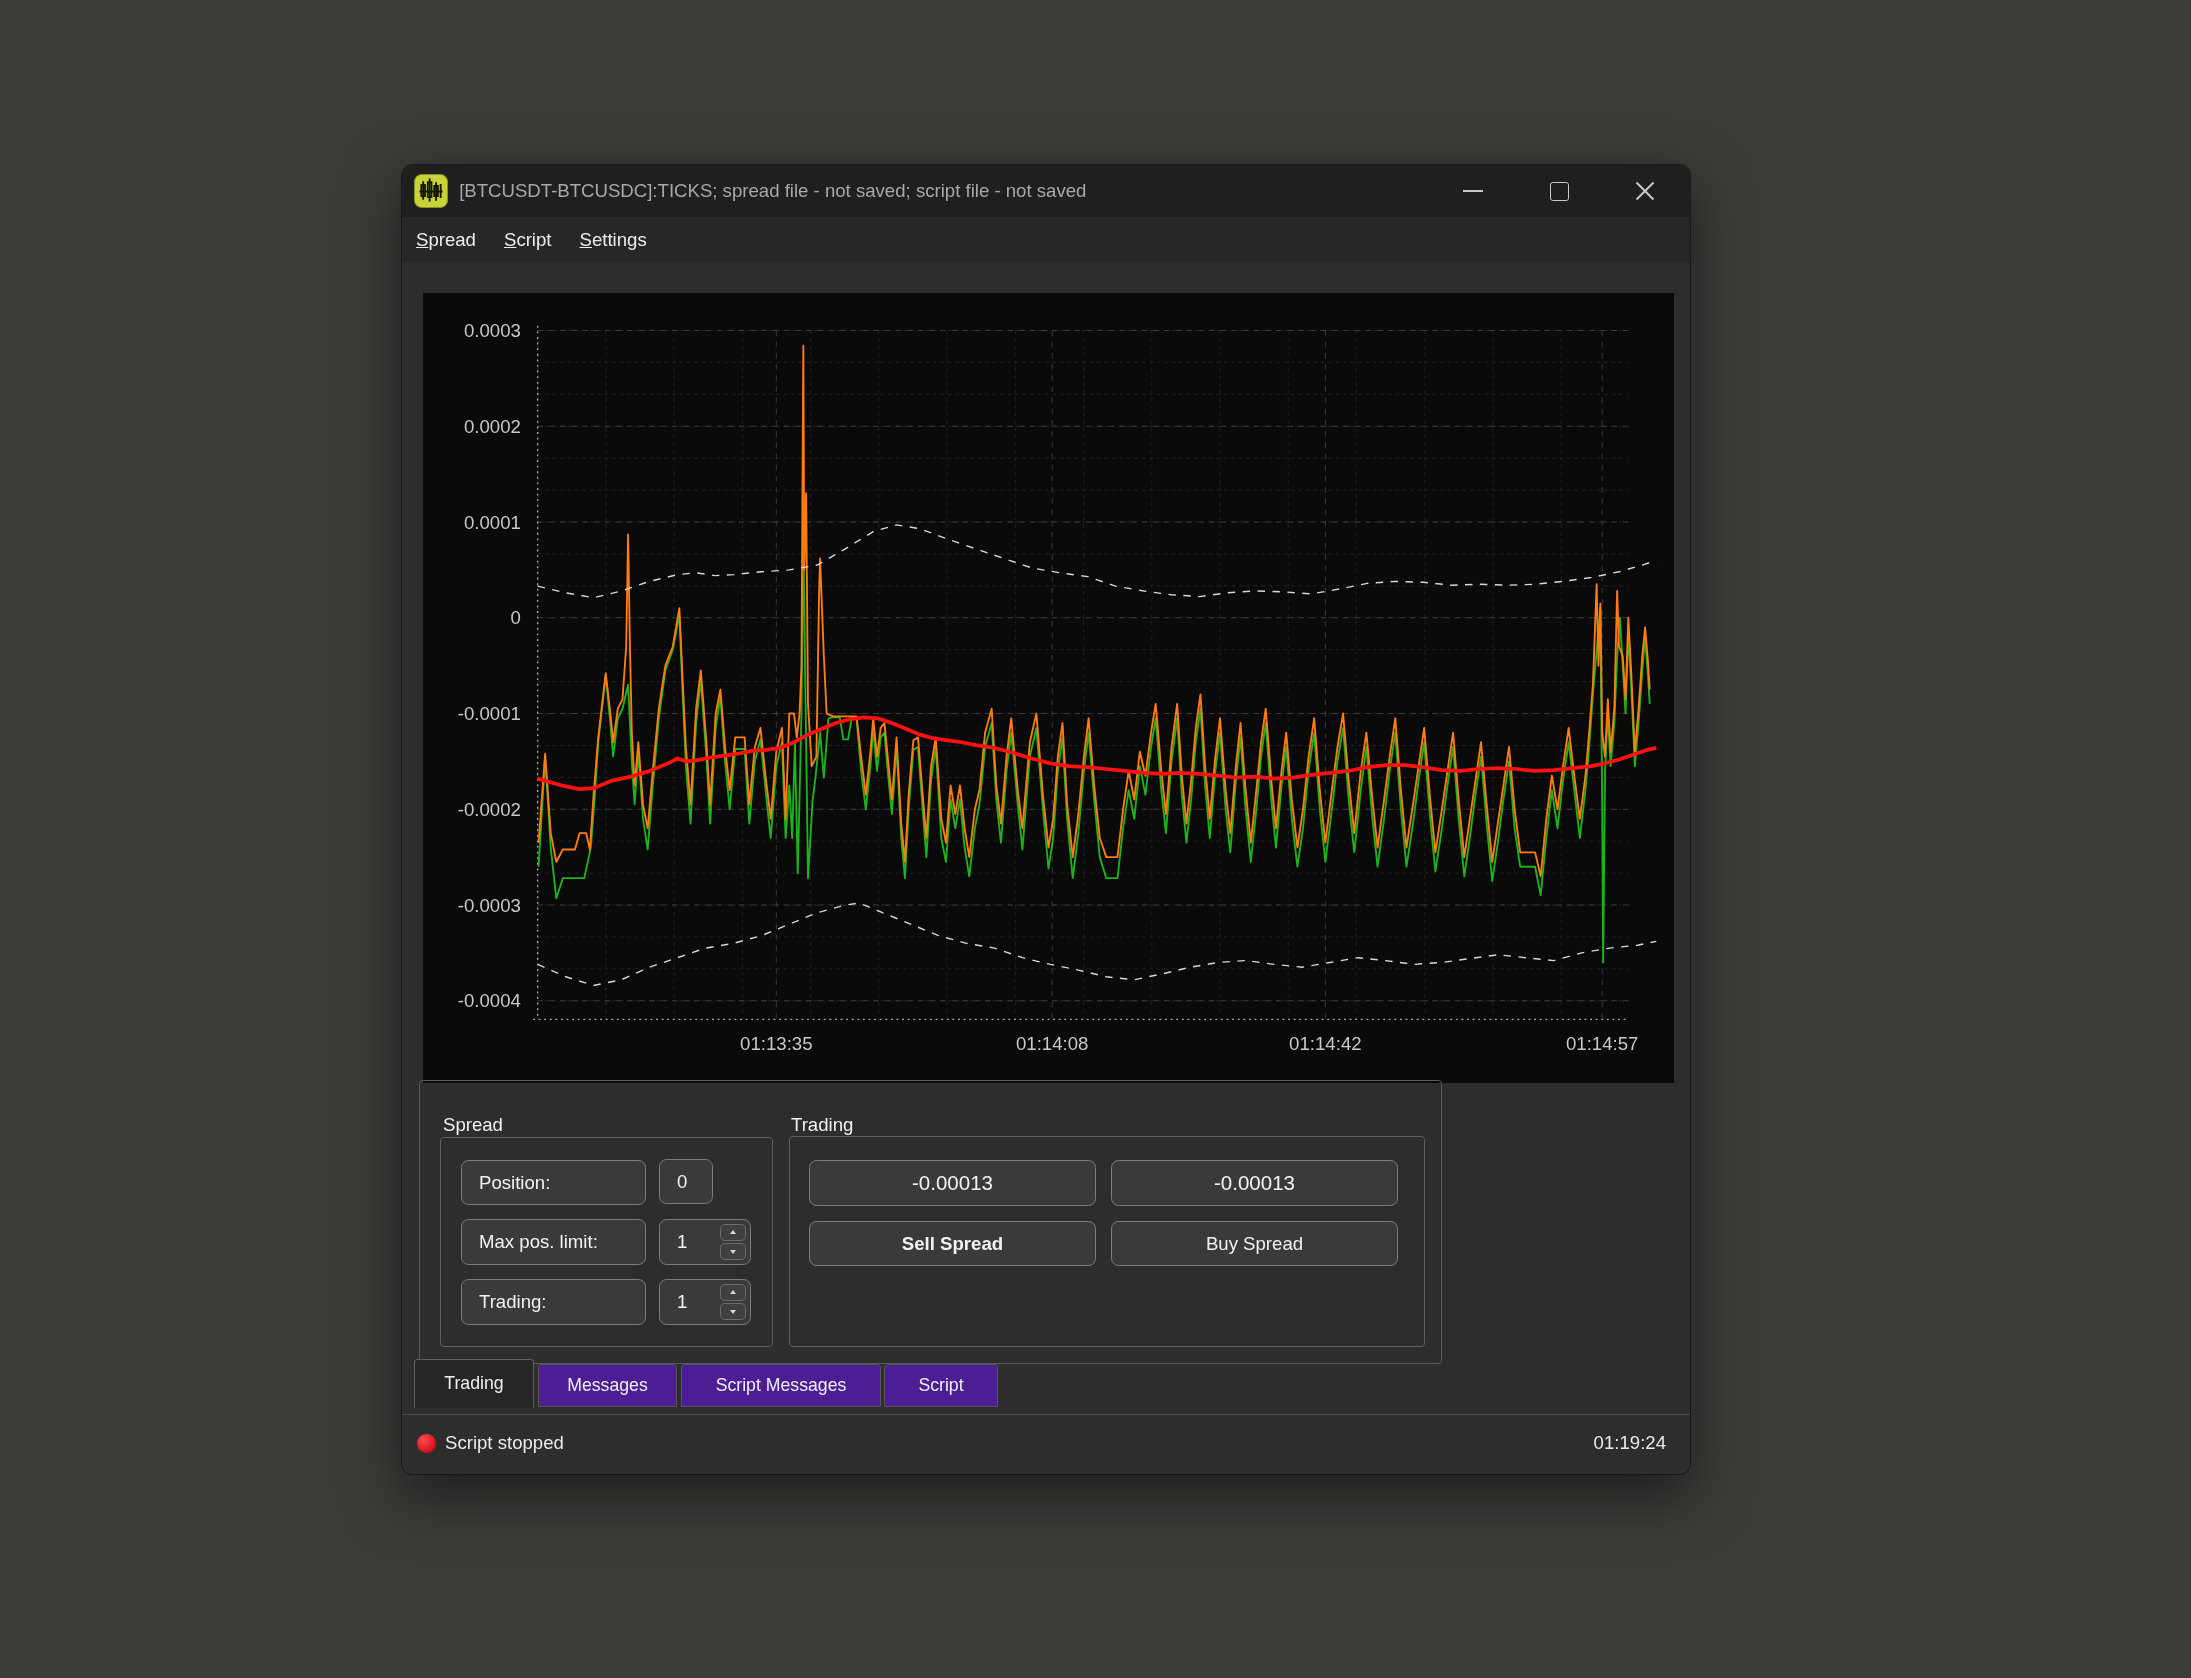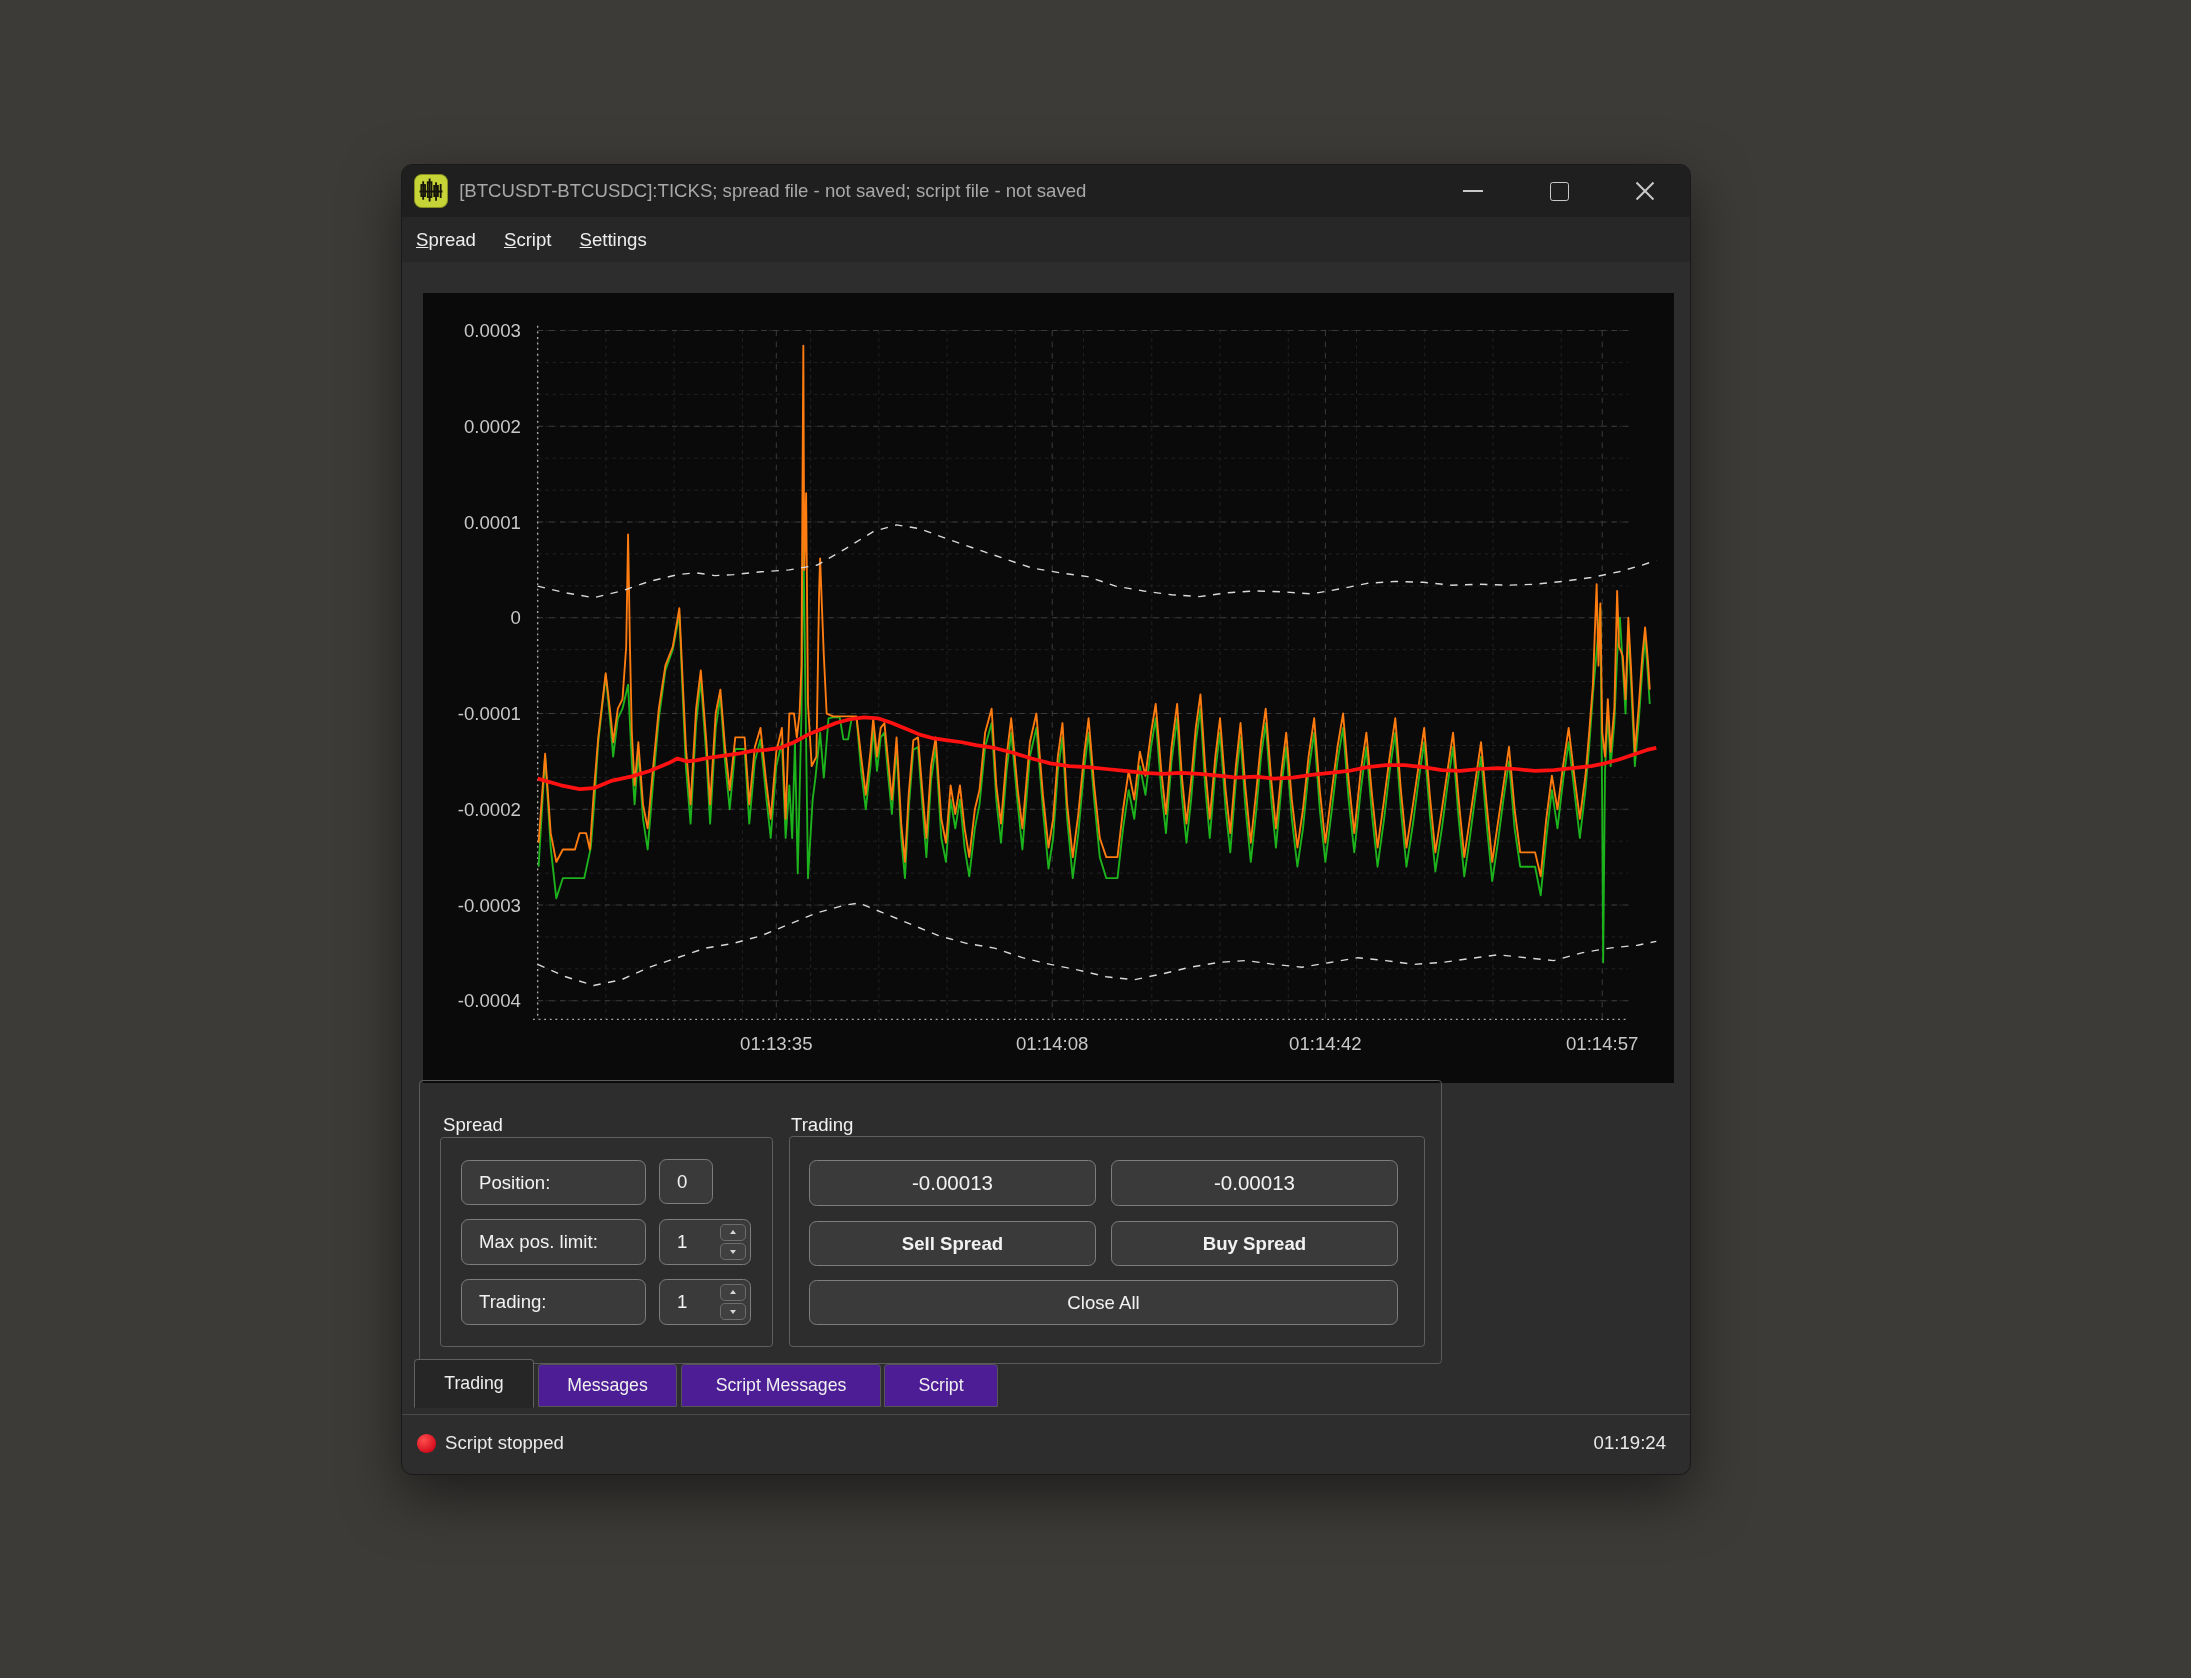--- a/index.html
+++ b/index.html
@@ -243,22 +243,21 @@
           </span>
       </span>
     </div>
 
     <span class="gb-title" style="left:371px;top:33px;">Trading</span>
     <div class="groupbox" style="left:369px;top:55px;width:634px;height:209px;"></div>
 
     <div class="qbox price" style="left:389px;top:79px;width:287px;height:46px;">-0.00013</div>
     <div class="qbox price" style="left:691px;top:79px;width:287px;height:46px;">-0.00013</div>
     <div class="qbox btn" style="left:389px;top:140px;width:287px;height:45px;font-weight:bold;">Sell Spread</div>
-    <div class="qbox btn" style="left:691px;top:140px;width:287px;height:45px;font-weight:bold;">Buy Spread</div>
-    <div class="qbox btn" style="left:389px;top:199px;width:589px;height:45px;">Close All</div>
+    <div class="qbox btn" style="left:691px;top:140px;width:287px;height:45px;">Buy Spread</div>
   </div>
 
   <div class="tab active" style="left:12px;width:120px;">Trading</div>
   <div class="tab" style="left:136px;width:139px;">Messages</div>
   <div class="tab" style="left:279px;width:200px;">Script Messages</div>
   <div class="tab" style="left:482px;width:114px;">Script</div>
 
   <div class="status-sep"></div>
   <div class="status-dot"></div>
   <div class="status-text">Script stopped</div>

